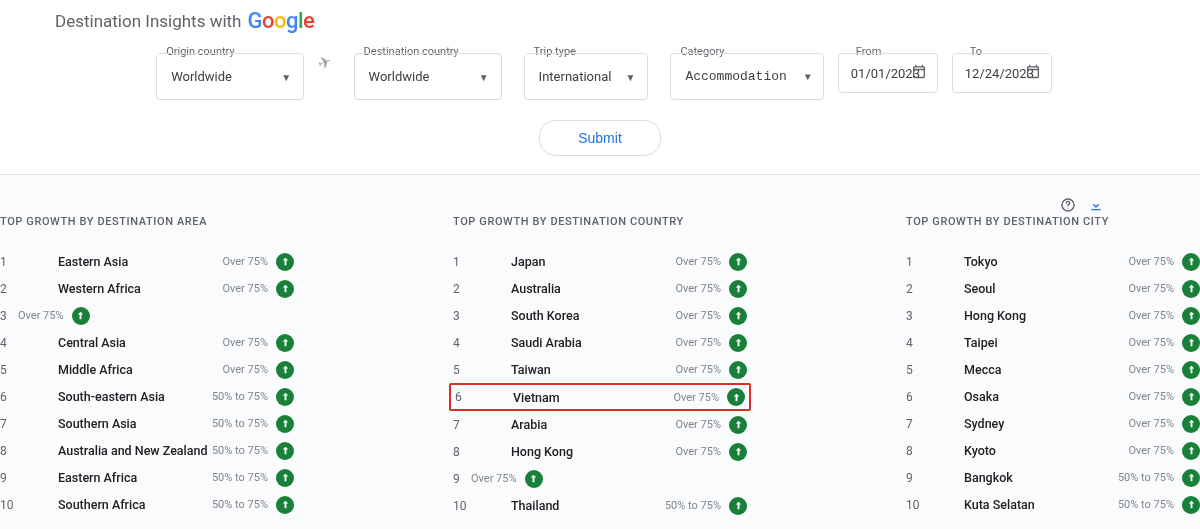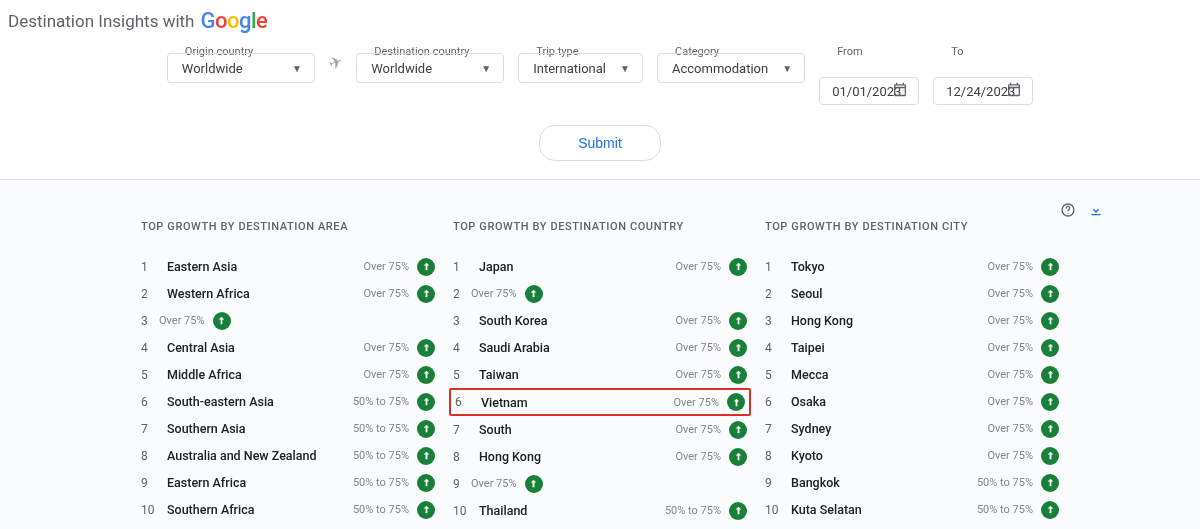--- a/index.html
+++ b/index.html
@@ -1,50 +1,50 @@
 <!DOCTYPE html>
 <html><head>
 <meta charset="utf-8">
 <style>
   * { box-sizing: border-box; margin: 0; padding: 0; }
   body { font-family: 'Roboto', Arial, sans-serif; font-size: 13px; color: #202124; background: #fff; width: 1200px; }
   
-  .header { padding: 8px 0 14px 8px; }
+  .header { padding: 8px 0 14px 8px; margin-left: 47px; }
   .title { font-size: 17px; font-weight: 400; color: #5f6368; display: inline-flex; align-items: center; gap: 6px; }
   .google-logo { font-size: 22px; font-weight: 500; letter-spacing: -0.5px; }
   .google-logo .g1 { color:#4285F4; }
   .google-logo .o1 { color:#EA4335; }
   .google-logo .o2 { color:#FBBC05; }
   .google-logo .g2 { color:#4285F4; }
   .google-logo .l1 { color:#34A853; }
   .google-logo .e1 { color:#EA4335; }
 
   .filters { display:flex; justify-content:center; align-items:flex-start; gap:14px; padding: 6px 0 14px 0; }
   .field { position: relative; }
   .field-label { position:absolute; top:-8px; left:14px; background:#fff; font-size:11px; color:#5f6368; padding:0 4px; }
-  .select-box { border:1px solid #dadce0; border-radius:4px; height:30px; padding:0 36px 0 14px; display:flex; align-items:center; font-size:13px; color:#3c4043; position:relative; min-width:148px; cursor:pointer; }
+  .select-box { border:1px solid #dadce0; border-radius:4px; height:47px; padding:0 36px 0 14px; display:flex; align-items:center; font-size:13px; color:#3c4043; position:relative; min-width:148px; cursor:pointer;margin-left:8px; }
   .caret { position:absolute; right:12px; top:50%; transform:translateY(-50%); color:#5f6368; font-size:10px; }
-  .date-box { border:1px solid #dadce0; border-radius:4px; height:28px; padding:0 36px 0 12px; display:flex; align-items:center; font-size:13px; color:#3c4043; position:relative; width:100px; cursor:pointer;margin-top:24px; }
+  .date-box { border:1px solid #dadce0; border-radius:4px; height:40px; padding:0 36px 0 12px; display:flex; align-items:center; font-size:13px; color:#3c4043; position:relative; width:100px; cursor:pointer; }
   .cal-icon { position:absolute; right:10px; top:50%; transform:translateY(-50%); color:#5f6368; }
   .swap-icon { color:#9aa0a6; font-size:16px; transform: rotate(-20deg); }
 
   .submit-wrap { display:flex; justify-content:center; padding: 6px 0 18px 0; }
   .submit-btn { border:1px solid #dadce0; border-radius:16px; height:36px; padding:0 38px; background:#fff; color:#1a73e8; font-size:14px; font-weight:500; cursor:pointer; }
 
   .results { border-top:1px solid #e0e0e0; background:#fafbfc; padding: 40px 0 40px 0; position:relative; }
   .utility-icons { position:absolute; right:96px; top:22px; display:flex; gap:12px; color:#5f6368; }
   .utility-icons span { cursor:pointer; }
   .download-ic { color:#1a73e8; }
 
-  .columns { display:flex; justify-content:center; gap:18px; }
+  .columns { display:flex; justify-content:space-between; gap:18px; }
   .col { width: 294px; }
   .col-title { font-size:11px; font-weight:500; letter-spacing:0.6px; color:#5f6368; margin-bottom:20px; }
   .row { display:flex; align-items:center; height:27px; }
   .rank { width:18px; font-size:12px; color:#5f6368; flex-shrink:0; }
-  .name { flex:1; font-size:12.5px; color:#202124; font-weight:500; padding-left:8px; }
+  .name { flex:1; font-size:12.5px; color:#202124; font-weight:500; padding-left:8px;margin-left:32px; }
   .growth { font-size:11px; color:#80868b; padding-right:8px; }
   .arrow-badge { width:18px; height:18px; border-radius:50%; background:#188038; display:inline-flex; align-items:center; justify-content:center; flex-shrink:0; }
   .highlight { border:2px solid #d93025; border-radius:2px; padding:2px 4px; margin:0 -4px; height:28px; }
 </style>
 </head>
 <body>
 
 <div class="header">
   <div class="title">
     <span>Destination Insights with</span>
@@ -74,21 +74,21 @@
   <div class="field">
     <span class="field-label">Trip type</span>
     <div class="select-box" style="min-width:118px;">
       <span>International</span>
       <span class="caret">▼</span>
     </div>
   </div>
 
   <div class="field">
     <span class="field-label">Category</span>
-    <div class="select-box" style="min-width:122px;">
+    <div class="select-box" style="min-width:122px;font-family:Liberation Mono, monospace;">
       <span>Accommodation</span>
       <span class="caret">▼</span>
     </div>
   </div>
 
   <div class="field">
     <span class="field-label">From</span>
     <div class="date-box">
       <span>01/01/2023</span>
       <span class="cal-icon">
@@ -245,20 +245,21 @@
             <span class="name">Japan</span>
             <span class="growth">Over 75%</span>
             <span class="arrow-badge">
               <svg width="11" height="11" viewBox="0 0 24 24" fill="#fff">
                 <path d="M12 4l6 6h-4v10h-4V10H6l6-6z"></path>
               </svg>
             </span>
           </div>
           <div class="row">
             <span class="rank">2</span>
+            <span class="name">Australia</span>
             <span class="growth">Over 75%</span>
             <span class="arrow-badge">
               <svg width="11" height="11" viewBox="0 0 24 24" fill="#fff">
                 <path d="M12 4l6 6h-4v10h-4V10H6l6-6z"></path>
               </svg>
             </span>
           </div>
           <div class="row">
             <span class="rank">3</span>
             <span class="name">South Korea</span>
@@ -294,21 +295,21 @@
             <span class="name">Vietnam</span>
             <span class="growth">Over 75%</span>
             <span class="arrow-badge">
               <svg width="11" height="11" viewBox="0 0 24 24" fill="#fff">
                 <path d="M12 4l6 6h-4v10h-4V10H6l6-6z"></path>
               </svg>
             </span>
           </div>
           <div class="row">
             <span class="rank">7</span>
-            <span class="name">South</span>
+            <span class="name">Arabia</span>
             <span class="growth">Over 75%</span>
             <span class="arrow-badge">
               <svg width="11" height="11" viewBox="0 0 24 24" fill="#fff">
                 <path d="M12 4l6 6h-4v10h-4V10H6l6-6z"></path>
               </svg>
             </span>
           </div>
           <div class="row">
             <span class="rank">8</span>
             <span class="name">Hong Kong</span>

